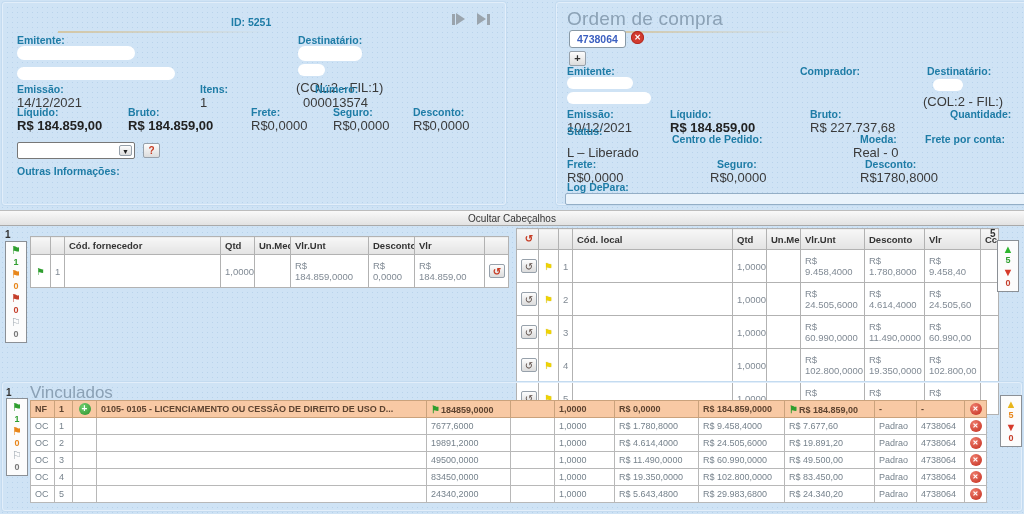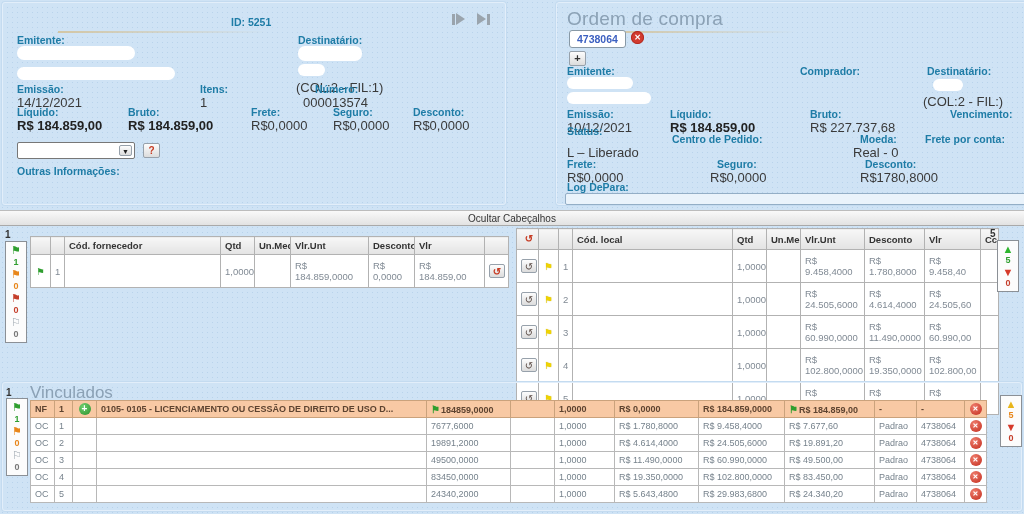--- a/index.html
+++ b/index.html
@@ -145,21 +145,21 @@
     <div class="lbl" style="left:370px;top:62px;">Destinatário:</div>
     <div class="redact" style="left:376px;top:76px;width:30px;height:12px;"></div>
     <div class="val" style="left:366px;top:91px;">(COL:2 - FIL:)</div>
 
     <div class="lbl" style="left:10px;top:105px;">Emissão:</div>
     <div class="val" style="left:10px;top:117px;">10/12/2021</div>
     <div class="lbl" style="left:113px;top:105px;">Líquido:</div>
     <div class="val valb" style="left:113px;top:117px;">R$ 184.859,00</div>
     <div class="lbl" style="left:253px;top:105px;">Bruto:</div>
     <div class="val" style="left:253px;top:117px;">R$ 227.737,68</div>
-    <div class="lbl" style="left:393px;top:105px;">Vencimento:</div>
+    <div class="lbl" style="left:393px;top:105px;">Quantidade:</div>
 
     <div class="lbl" style="left:10px;top:122px;">Status:</div>
     <div class="val" style="left:10px;top:142px;">L – Liberado</div>
     <div class="lbl" style="left:115px;top:130px;">Centro de Pedido:</div>
     <div class="lbl" style="left:303px;top:130px;">Moeda:</div>
     <div class="val" style="left:296px;top:142px;">Real - 0</div>
     <div class="lbl" style="left:368px;top:130px;">Frete por conta:</div>
 
     <div class="lbl" style="left:10px;top:155px;">Frete:</div>
     <div class="val" style="left:10px;top:167px;">R$0,0000</div>

